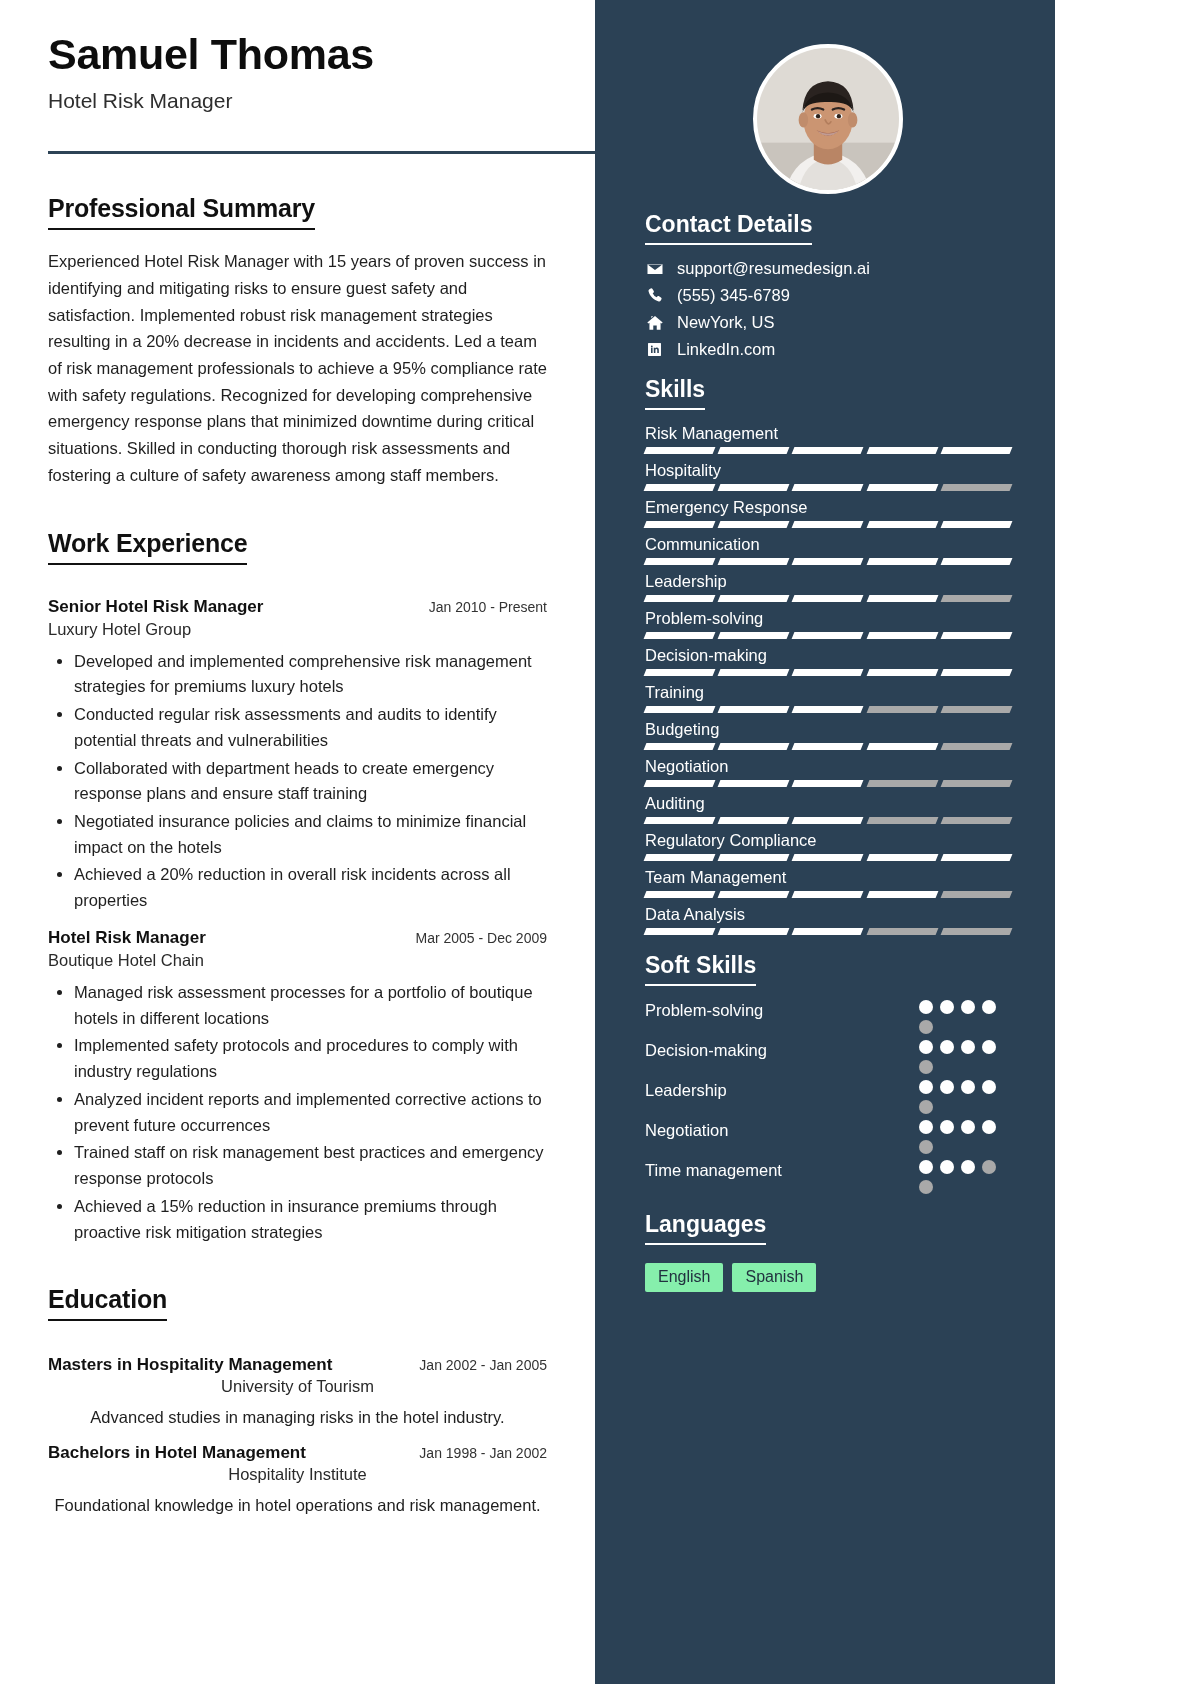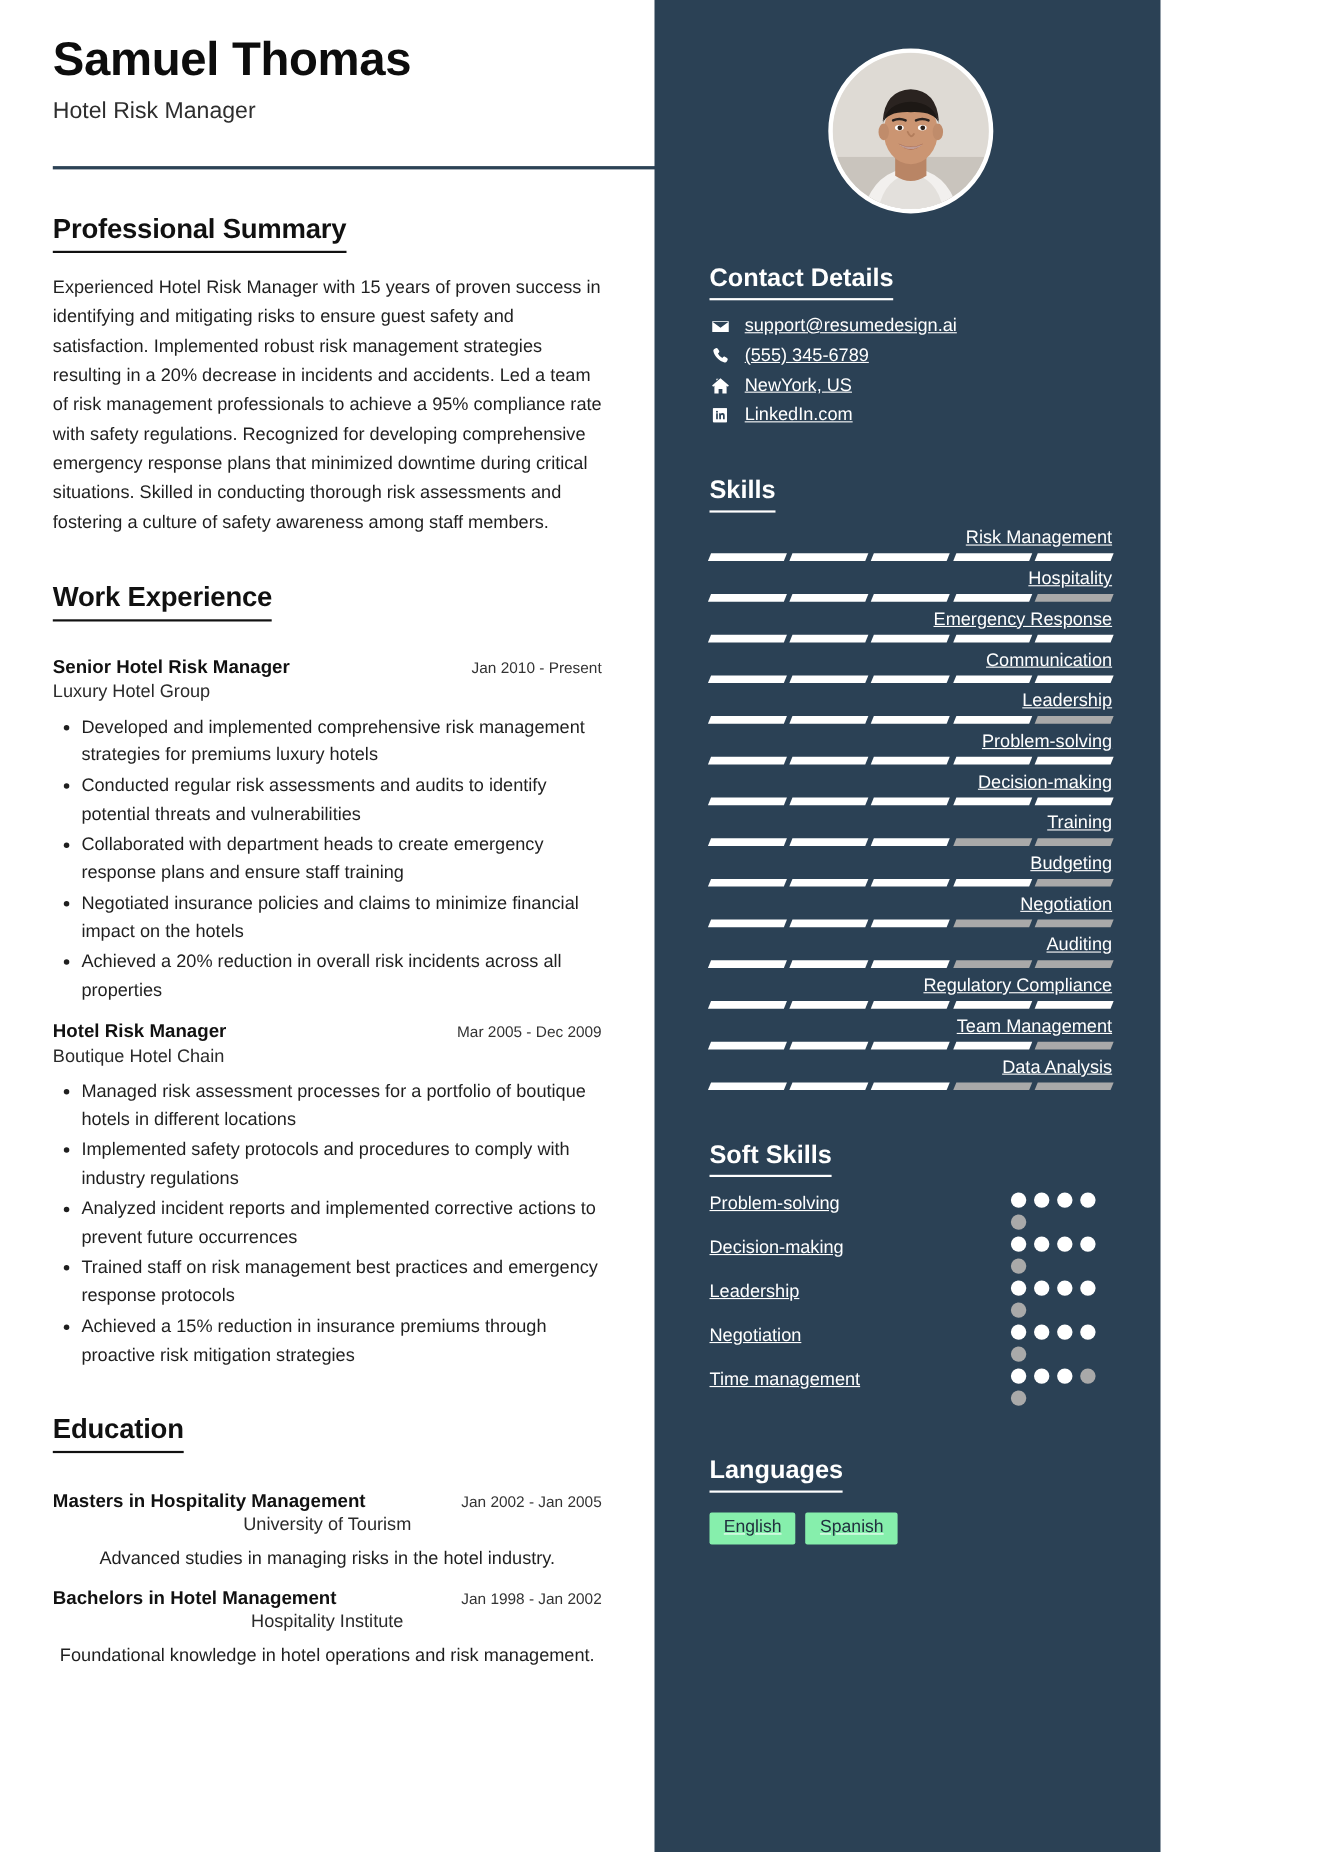--- a/index.html
+++ b/index.html
@@ -55,28 +55,28 @@
     border: 4px solid #ffffff; overflow: hidden; position: relative;
     background: #e8e6e2;
   }
   .avatar svg { display: block; width: 100%; height: 100%; }
 
   .side-title {
     font-size: 23px; font-weight: bold; color: #fff;
     display: inline-block; border-bottom: 2px solid #fff;
     padding-bottom: 5px; margin-bottom: 14px;
   }
-  .side-section { margin-top: 45px; text-decoration: underline; }
+  .side-section { margin-top: 17px; }
 
   .contact-row { display: flex; align-items: center; gap: 13px; margin-bottom: 8px; }
   .contact-ico { width: 19px; display: flex; justify-content: center; color: #fff; flex: 0 0 19px; }
   .contact-ico svg { fill: #fff; display: block; }
   .contact-txt { font-size: 16.5px; color: #fff; }
 
-  .skill { margin-bottom: 1px; text-align: right; }
+  .skill { margin-bottom: 1px; }
   .skill-name { font-size: 16.5px; color: #fff; margin-bottom: 4px; }
   .skill-bar { display: flex; gap: 5px; margin-bottom: 7px; }
   .seg {
     flex: 1; height: 7px; background: #ffffff;
     transform: skewX(-22deg);
   }
   .seg.off { background: #a9a9a9; }
 
   .soft-row {
     display: flex; justify-content: space-between;

